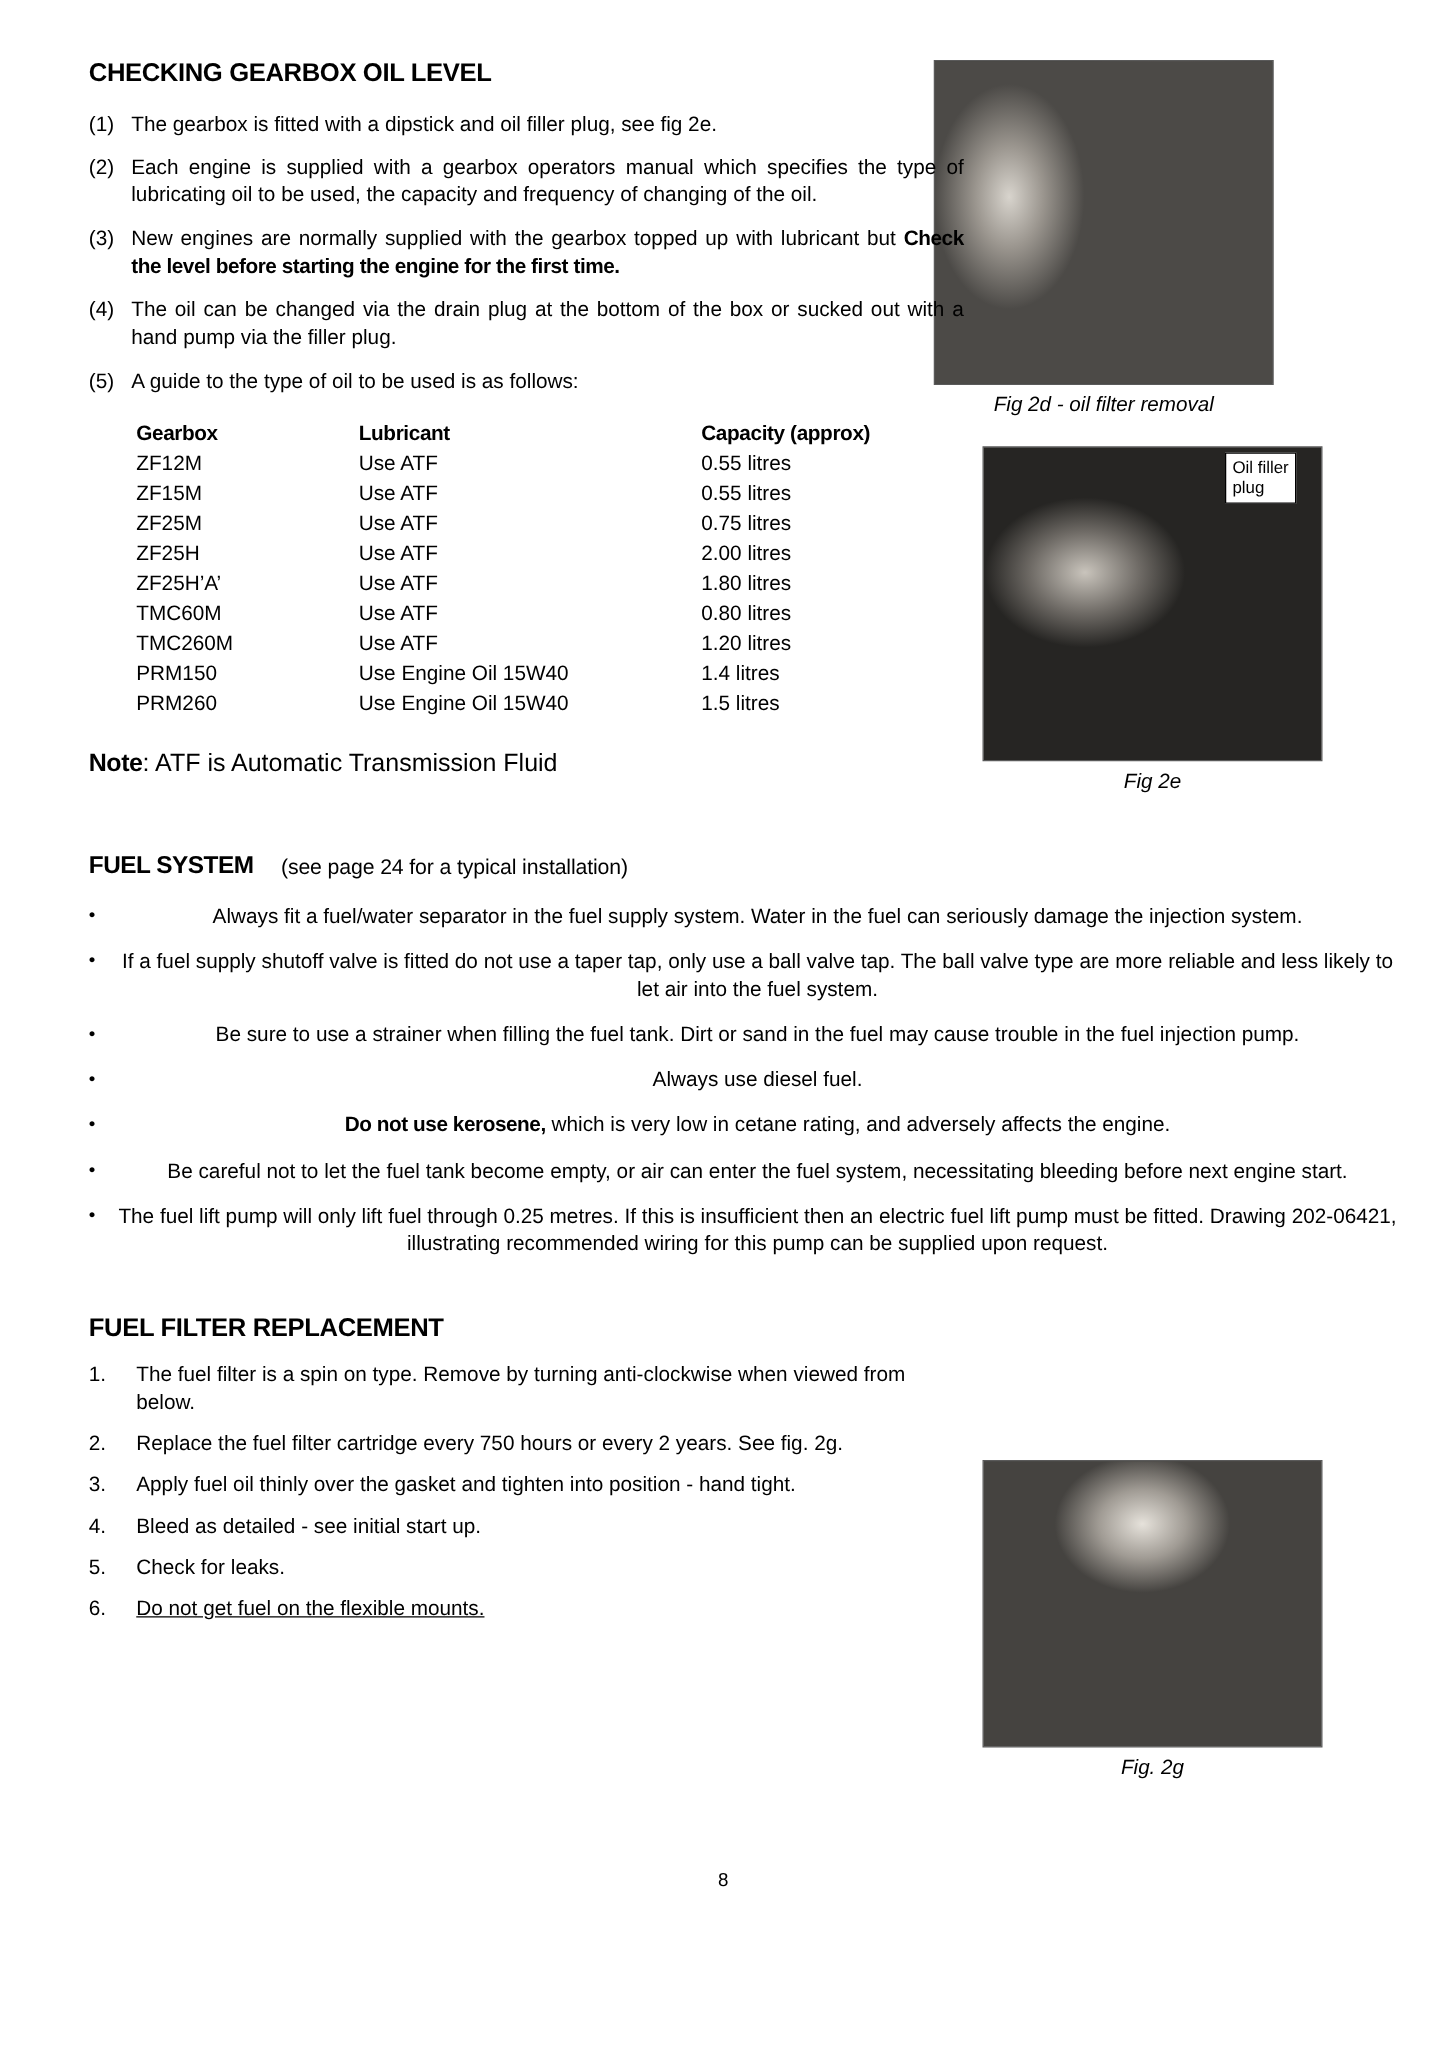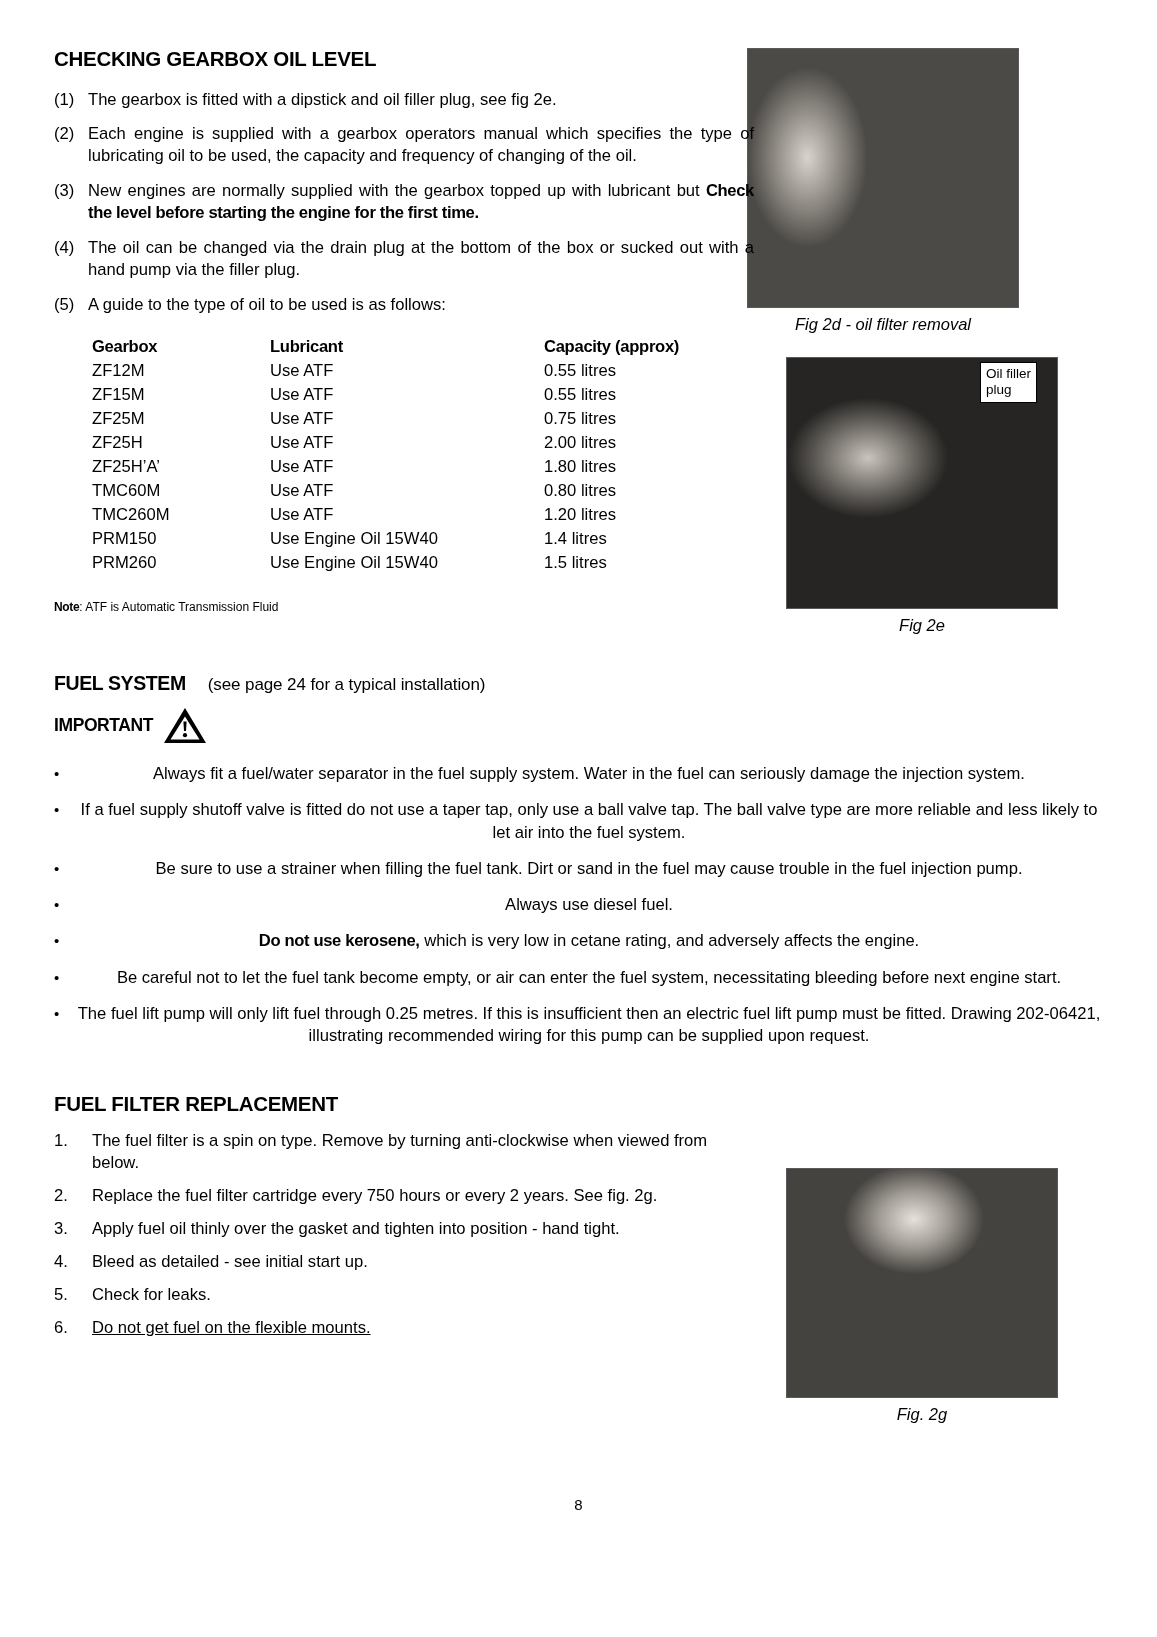--- a/index.html
+++ b/index.html
@@ -15,21 +15,21 @@
     position: relative;
     width: 1157px;
     height: 1637px;
     margin: 0 auto;
     background: #ffffff;
     overflow: hidden;
     box-sizing: border-box;
   }
   .content {
     position: absolute;
-    left: 54px;
+    left: 71px;
     top: 48px;
     width: 1050px;
   }
 
   
   h1.section-title {
     font-size: 20.5px;
     font-weight: bold;
     letter-spacing: -0.3px;
     margin: 0 0 18px 0;
@@ -105,21 +105,21 @@
     padding: 0;
     line-height: 1.45;
     white-space: nowrap;
   }
   .oil-table .c-gearbox { width: 178px; }
   .oil-table .c-lub     { width: 274px; }
   .oil-table .c-cap     { width: 200px; }
 
   .note-line {
     margin: 25px 0 0 0;
-    font-size: 12px;
+    font-size: 20px;
   }
 
   
   .bullets { margin: 18px 0 0 0; }
   .bullet {
     display: flex;
     font-size: 16.6px;
     line-height: 1.34;
     margin-bottom: 14px;
   }
@@ -319,31 +319,20 @@
       <p class="note-line"><b>Note</b><span>: ATF is Automatic Transmission Fluid</span></p>
     </div>
 
     <div style="margin-top:58px;">
 
       <div class="fuel-system-head">
         <span class="title">FUEL SYSTEM</span>
         <span class="subtitle">(see page 24 for a typical installation)</span>
       </div>
 
-      <div class="important-row">
-        <span class="label">IMPORTANT</span>
-        <span>
-          <svg class="warn-tri" width="44" height="39" viewBox="0 0 44 39" aria-hidden="true">
-            <polygon points="22,2 43,37 1,37" fill="#000000"></polygon>
-            <polygon points="22,10.5 36.5,33.5 7.5,33.5" fill="#ffffff"></polygon>
-            <path d="M20.4 15.5 L23.6 15.5 L23.0 25.0 L21.0 25.0 Z" fill="#000000"></path>
-            <circle cx="22" cy="29.2" r="2.1" fill="#000000"></circle>
-          </svg>
-        </span>
-      </div>
 
       <div class="bullets">
 
         <div class="bullet">
           <span class="dot">•</span>
           <span class="body">Always fit a fuel/water separator in the fuel supply system. Water in the fuel can seriously damage the injection system.</span>
         </div>
 
         <div class="bullet">
           <span class="dot">•</span>

